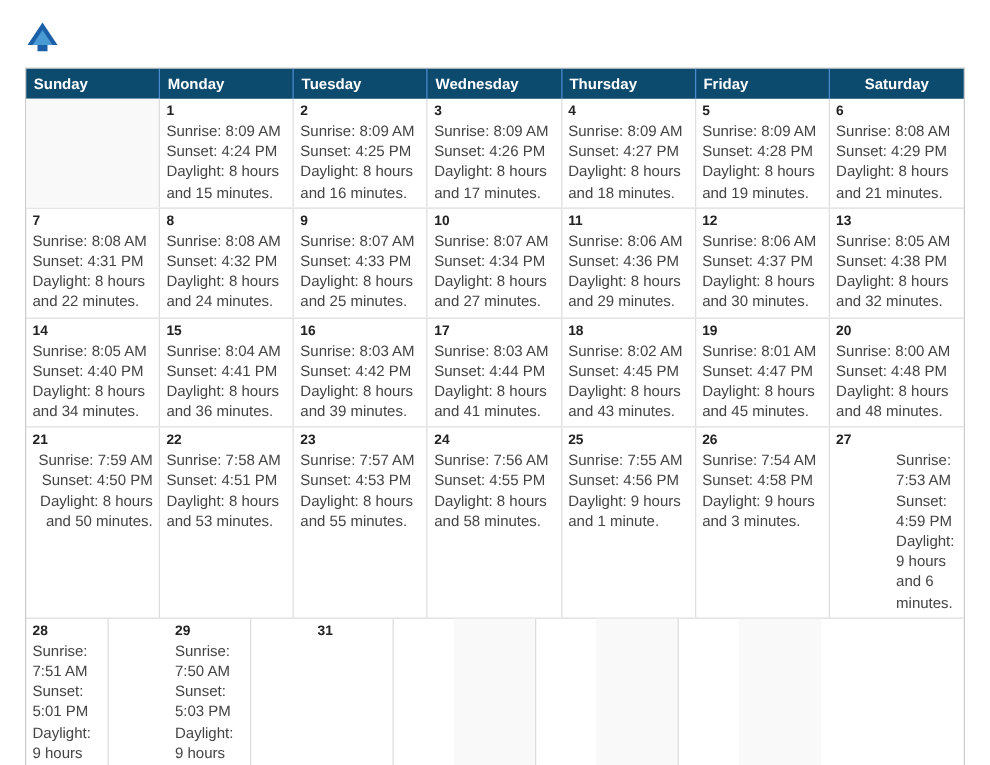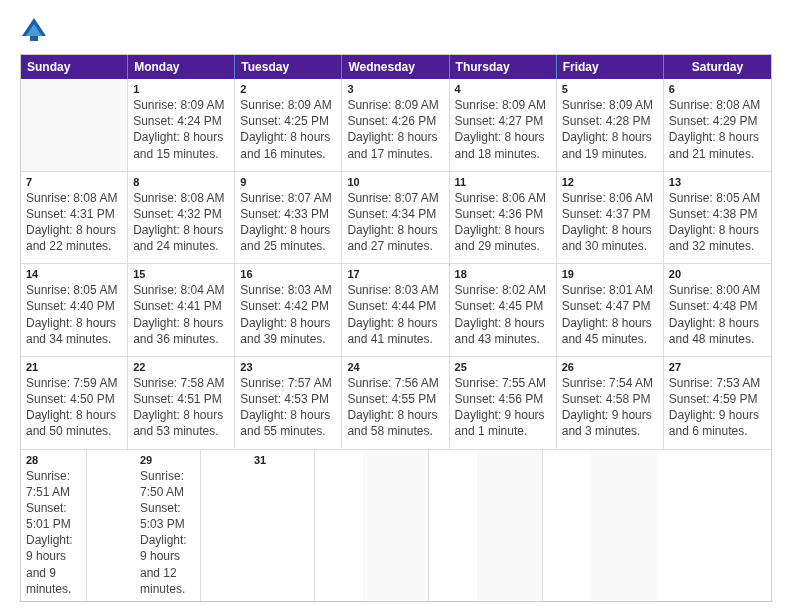--- a/index.html
+++ b/index.html
@@ -57,21 +57,21 @@
     }
     .calendar {
       flex: 1;
       display: flex;
       flex-direction: column;
       border: 1px solid #ccc;
     }
     .cal-header-row {
       display: grid;
       grid-template-columns: repeat(7, 1fr);
-      background: #4c1d95;
+      background: #0c4a6e;
     }
     .cal-header-cell {
       color: #fff;
       font-size: 12px;
       font-weight: bold;
       padding: 5px 6px;
       text-align: left;
       border-right: 1px solid #4a8ad0;
     }
     .cal-header-cell:last-child {
@@ -276,21 +276,21 @@
           <div class="cal-cell">
             <div class="day-num">20</div>
             <div class="cell-text" style="white-space: pre-line;">Sunrise: 8:00 AM
 Sunset: 4:48 PM
 Daylight: 8 hours and 48 minutes.</div>
           </div>
         </div>
         <div class="cal-row">
           <div class="cal-cell">
             <div class="day-num">21</div>
-            <div class="cell-text" style="white-space: pre-line;">Sunrise: 7:59 AM
+            <div class="cell-text" style="white-space: pre-line; text-align: right;">Sunrise: 7:59 AM
 Sunset: 4:50 PM
 Daylight: 8 hours and 50 minutes.</div>
           </div>
           <div class="cal-cell">
             <div class="day-num">22</div>
             <div class="cell-text" style="white-space: pre-line;">Sunrise: 7:58 AM
 Sunset: 4:51 PM
 Daylight: 8 hours and 53 minutes.</div>
           </div>
           <div class="cal-cell">
@@ -312,21 +312,21 @@
 Daylight: 9 hours and 1 minute.</div>
           </div>
           <div class="cal-cell">
             <div class="day-num">26</div>
             <div class="cell-text" style="white-space: pre-line;">Sunrise: 7:54 AM
 Sunset: 4:58 PM
 Daylight: 9 hours and 3 minutes.</div>
           </div>
           <div class="cal-cell">
             <div class="day-num">27</div>
-            <div class="cell-text" style="white-space: pre-line;">Sunrise: 7:53 AM
+            <div class="cell-text" style="white-space: pre-line; margin-left: 48px;">Sunrise: 7:53 AM
 Sunset: 4:59 PM
 Daylight: 9 hours and 6 minutes.</div>
           </div>
         </div>
         <div class="cal-row">
           <div class="cal-cell">
             <div class="day-num">28</div>
             <div class="cell-text" style="white-space: pre-line;">Sunrise: 7:51 AM
 Sunset: 5:01 PM
 Daylight: 9 hours and 9 minutes.</div>

